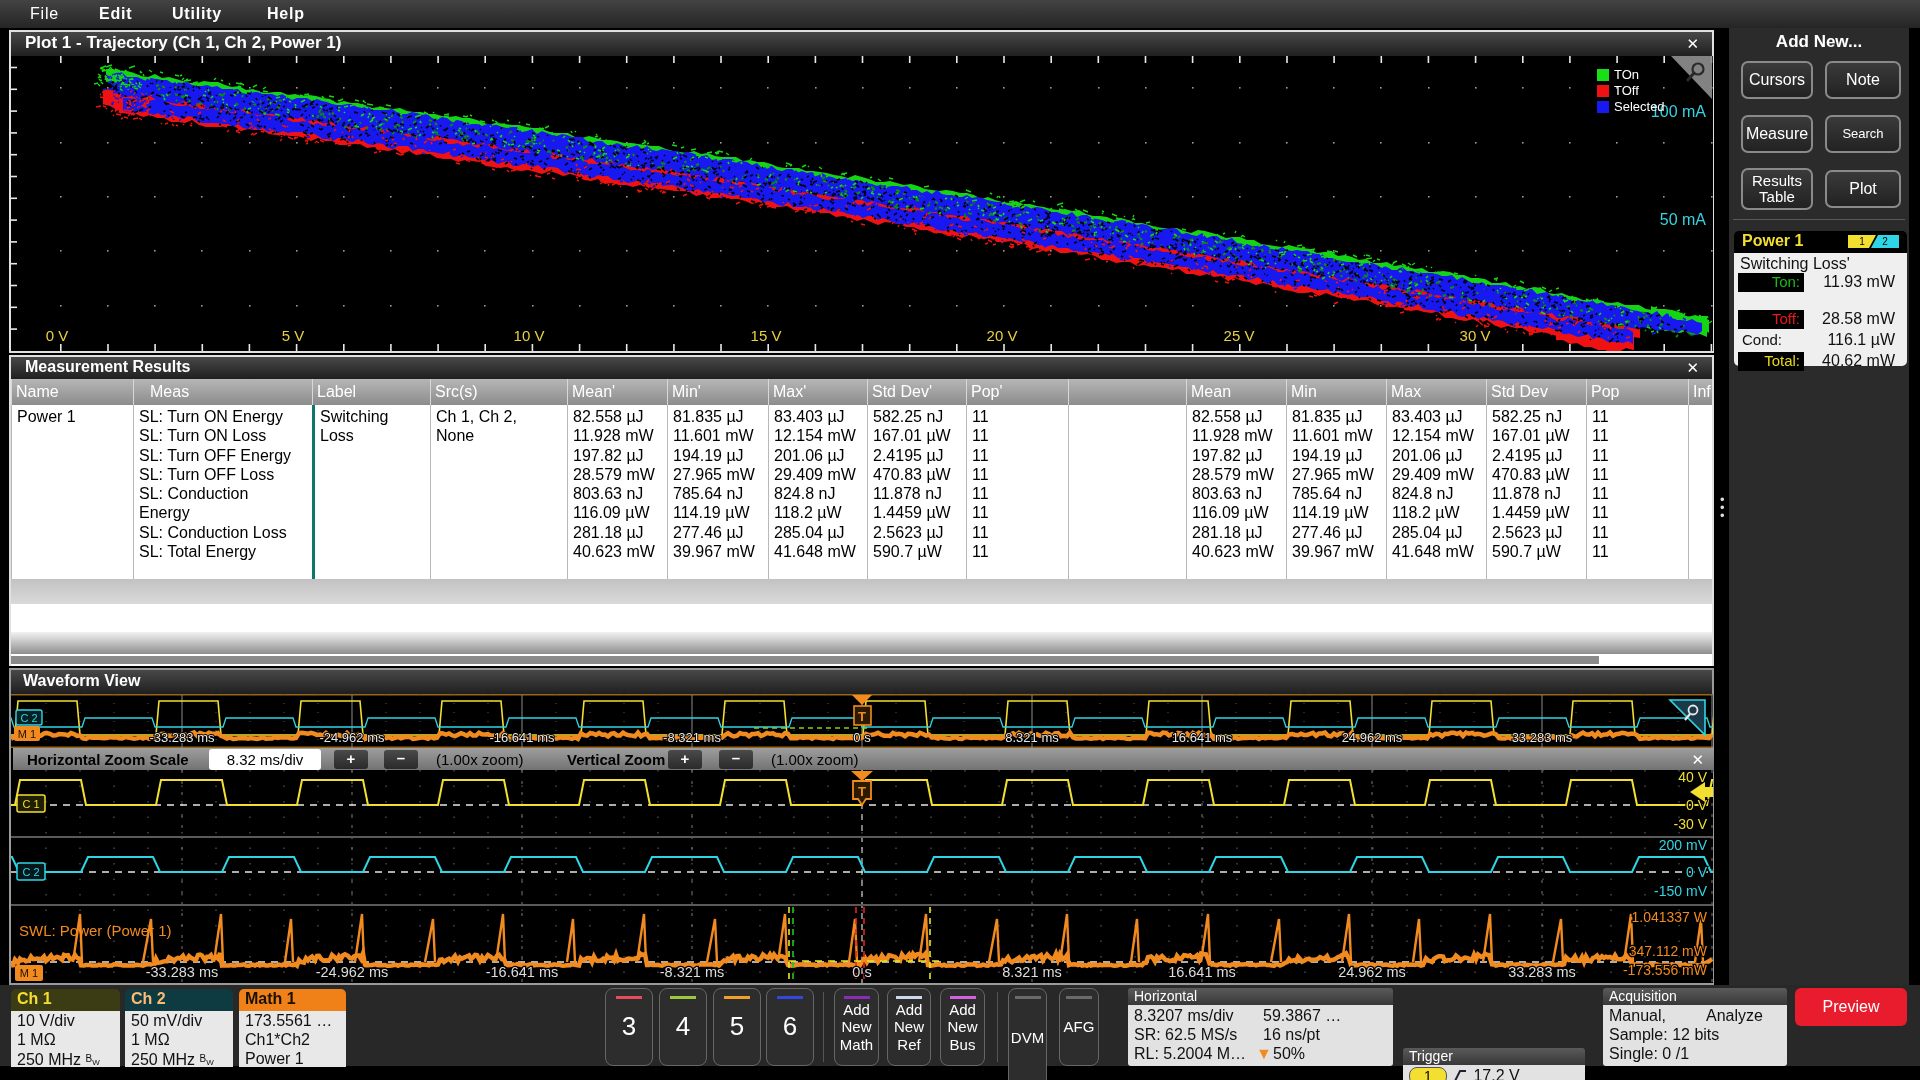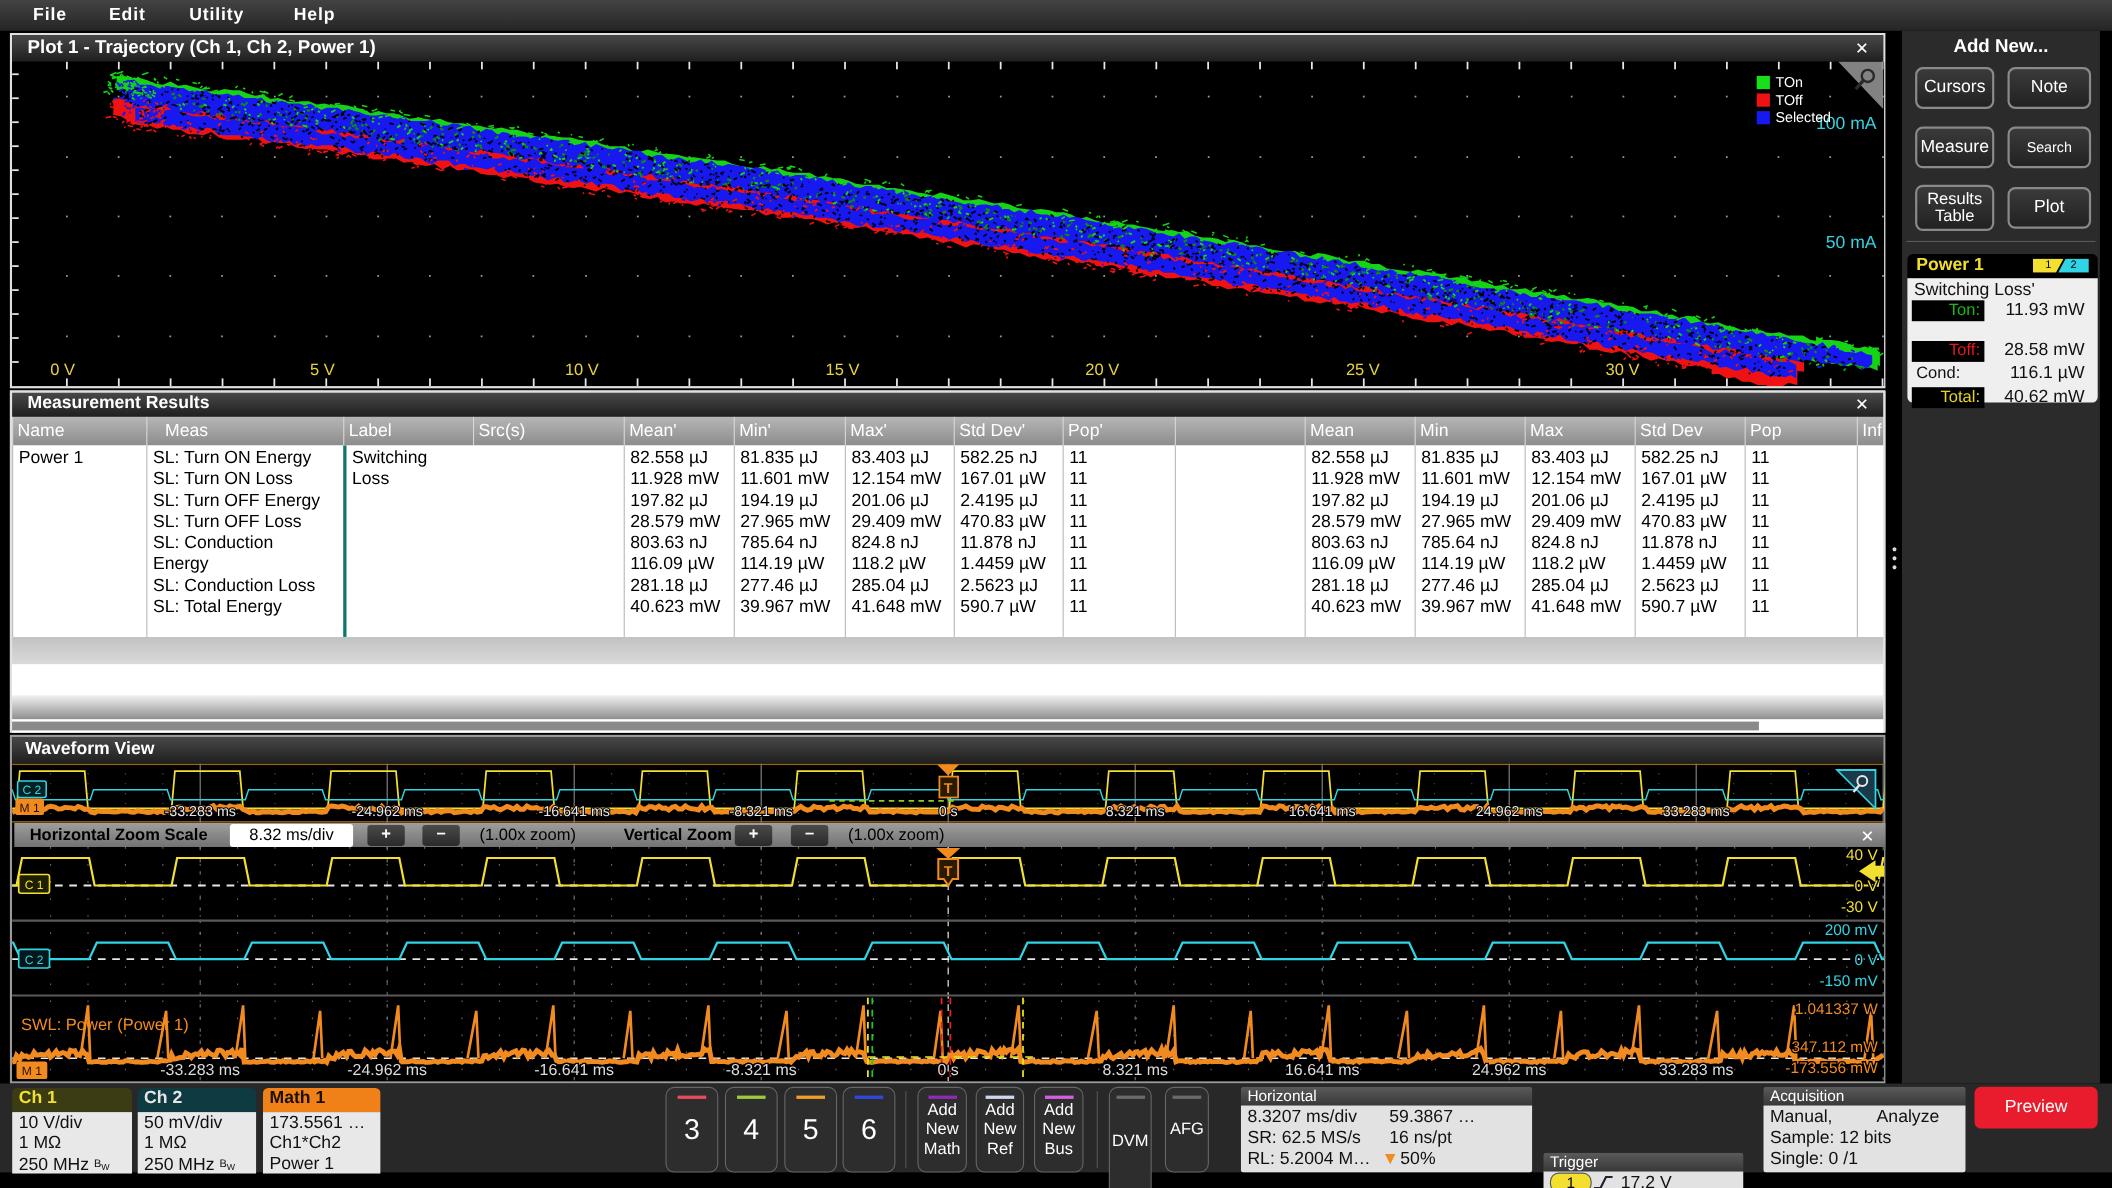--- a/index.html
+++ b/index.html
@@ -1,20 +1,20 @@
 <!DOCTYPE html>
 <html><head><meta charset="utf-8"><style>
 * {margin:0;padding:0;box-sizing:border-box}
 body {width:1920px;height:1080px;background:#000;font-family:"Liberation Sans",sans-serif;position:relative;overflow:hidden}
 .titlebar {background:linear-gradient(#484848,#1f1f1f);color:#fff;font-weight:bold}
 </style></head>
 <body>
 
 <div style="position:absolute;left:0;top:0;width:1920px;height:28px;background:linear-gradient(#434343,#252525)">
-<span style="position:absolute;left:30px;top:5px;color:#fff;font-size:16px;font-weight:bold;letter-spacing:0.8px">File</span>
+<span style="position:absolute;left:30px;top:5px;color:#fff;font-size:16px;font-weight:normal;letter-spacing:0.8px">File</span>
 <span style="position:absolute;left:99px;top:5px;color:#fff;font-size:16px;font-weight:bold;letter-spacing:0.8px">Edit</span>
 <span style="position:absolute;left:172px;top:5px;color:#fff;font-size:16px;font-weight:bold;letter-spacing:0.8px">Utility</span>
 <span style="position:absolute;left:267px;top:5px;color:#fff;font-size:16px;font-weight:bold;letter-spacing:0.8px">Help</span>
 </div>
 
 <div style="position:absolute;left:9px;top:30px;width:1705px;height:323px;border:2px solid #e0e0e0;background:#000">
 <div class="titlebar" style="height:24px;font-size:17px;padding:1px 0 0 14px">Plot 1 - Trajectory (Ch 1, Ch 2, Power 1)
 <span style="position:absolute;right:13px;top:3px;font-size:15px;font-weight:normal">✕</span></div>
 </div>
 <svg width="1702" height="295" style="position:absolute;left:11px;top:56px">
@@ -342,20 +342,21 @@
       <div style="position:absolute;left:1275px;top:0;width:100px;height:26px;border-left:1px solid #d8d8d8;color:#fff;font-size:16px;padding-left:4px;line-height:25px;overflow:hidden">Min</div>
       <div style="position:absolute;left:1375px;top:0;width:100px;height:26px;border-left:1px solid #d8d8d8;color:#fff;font-size:16px;padding-left:4px;line-height:25px;overflow:hidden">Max</div>
       <div style="position:absolute;left:1475px;top:0;width:100px;height:26px;border-left:1px solid #d8d8d8;color:#fff;font-size:16px;padding-left:4px;line-height:25px;overflow:hidden">Std Dev</div>
       <div style="position:absolute;left:1575px;top:0;width:102px;height:26px;border-left:1px solid #d8d8d8;color:#fff;font-size:16px;padding-left:4px;line-height:25px;overflow:hidden">Pop</div>
       <div style="position:absolute;left:1677px;top:0;width:25px;height:26px;border-left:1px solid #d8d8d8;color:#fff;font-size:16px;padding-left:4px;line-height:25px;overflow:hidden">Inf</div>
     </div>
 <div style="position:relative;height:174px;background:#fff;color:#000;font-size:16px;line-height:19.3px">
       <div style="position:absolute;left:0px;top:0;width:116px;height:174px;border-left:1px solid #b8b8b8;padding:2px 0 0 5px;overflow:hidden">Power 1</div>
       <div style="position:absolute;left:122px;top:0;width:173px;height:174px;border-left:1px solid #b8b8b8;padding:2px 0 0 5px;overflow:hidden">SL: Turn ON Energy<br>SL: Turn ON Loss<br>SL: Turn OFF Energy<br>SL: Turn OFF Loss<br>SL: Conduction<br>Energy<br>SL: Conduction Loss<br>SL: Total Energy</div>
       <div style="position:absolute;left:301px;top:0;width:112px;height:174px;border-left:3px solid #0f766e;padding:2px 0 0 5px;overflow:hidden">Switching<br>Loss</div>
+      <div style="position:absolute;left:419px;top:0;width:131px;height:174px;border-left:1px solid #b8b8b8;padding:2px 0 0 5px;overflow:hidden">Ch 1, Ch 2,<br>None</div>
       <div style="position:absolute;left:556px;top:0;width:94px;height:174px;border-left:1px solid #b8b8b8;padding:2px 0 0 5px;overflow:hidden">82.558 µJ<br>11.928 mW<br>197.82 µJ<br>28.579 mW<br>803.63 nJ<br>116.09 µW<br>281.18 µJ<br>40.623 mW</div>
       <div style="position:absolute;left:656px;top:0;width:95px;height:174px;border-left:1px solid #b8b8b8;padding:2px 0 0 5px;overflow:hidden">81.835 µJ<br>11.601 mW<br>194.19 µJ<br>27.965 mW<br>785.64 nJ<br>114.19 µW<br>277.46 µJ<br>39.967 mW</div>
       <div style="position:absolute;left:757px;top:0;width:93px;height:174px;border-left:1px solid #b8b8b8;padding:2px 0 0 5px;overflow:hidden">83.403 µJ<br>12.154 mW<br>201.06 µJ<br>29.409 mW<br>824.8 nJ<br>118.2 µW<br>285.04 µJ<br>41.648 mW</div>
       <div style="position:absolute;left:856px;top:0;width:93px;height:174px;border-left:1px solid #b8b8b8;padding:2px 0 0 5px;overflow:hidden">582.25 nJ<br>167.01 µW<br>2.4195 µJ<br>470.83 µW<br>11.878 nJ<br>1.4459 µW<br>2.5623 µJ<br>590.7 µW</div>
       <div style="position:absolute;left:955px;top:0;width:96px;height:174px;border-left:1px solid #b8b8b8;padding:2px 0 0 5px;overflow:hidden">11<br>11<br>11<br>11<br>11<br>11<br>11<br>11</div>
       <div style="position:absolute;left:1057px;top:0;width:112px;height:174px;border-left:1px solid #b8b8b8;padding:2px 0 0 5px;overflow:hidden"></div>
       <div style="position:absolute;left:1175px;top:0;width:94px;height:174px;border-left:1px solid #b8b8b8;padding:2px 0 0 5px;overflow:hidden">82.558 µJ<br>11.928 mW<br>197.82 µJ<br>28.579 mW<br>803.63 nJ<br>116.09 µW<br>281.18 µJ<br>40.623 mW</div>
       <div style="position:absolute;left:1275px;top:0;width:94px;height:174px;border-left:1px solid #b8b8b8;padding:2px 0 0 5px;overflow:hidden">81.835 µJ<br>11.601 mW<br>194.19 µJ<br>27.965 mW<br>785.64 nJ<br>114.19 µW<br>277.46 µJ<br>39.967 mW</div>
       <div style="position:absolute;left:1375px;top:0;width:94px;height:174px;border-left:1px solid #b8b8b8;padding:2px 0 0 5px;overflow:hidden">83.403 µJ<br>12.154 mW<br>201.06 µJ<br>29.409 mW<br>824.8 nJ<br>118.2 µW<br>285.04 µJ<br>41.648 mW</div>
       <div style="position:absolute;left:1475px;top:0;width:94px;height:174px;border-left:1px solid #b8b8b8;padding:2px 0 0 5px;overflow:hidden">582.25 nJ<br>167.01 µW<br>2.4195 µJ<br>470.83 µW<br>11.878 nJ<br>1.4459 µW<br>2.5623 µJ<br>590.7 µW</div>
@@ -639,21 +640,21 @@
   </div>
 <div style="position:absolute;left:1720px;top:496px;width:4px;height:26px;color:#ddd;font-size:13px;line-height:8px">•<br>•<br>•</div>
 
 <div style="position:absolute;left:0;top:985px;width:1920px;height:81px;background:#282828"></div>
 <div style="position:absolute;left:0;top:1066px;width:1920px;height:14px;background:#000"></div>
 <div style="position:absolute;left:11px;top:989px;width:109px;height:78px;border-radius:5px 5px 0 0;overflow:hidden">
     <div style="height:22px;background:#3c3c14;color:#f2df30;font-size:16px;font-weight:bold;padding:1px 0 0 6px">Ch 1</div>
     <div style="height:56px;background:#e8e8e8;color:#111;font-size:16px;line-height:19px;padding:0 0 0 6px">10 V/div<br>1 MΩ<br>250 MHz <span style="font-size:10px;vertical-align:3px">B</span><span style="font-size:8px">W</span></div>
   </div>
 <div style="position:absolute;left:125px;top:989px;width:108px;height:78px;border-radius:5px 5px 0 0;overflow:hidden">
-    <div style="height:22px;background:#0e3b42;color:#e5e5e5;font-size:16px;font-weight:bold;padding:1px 0 4px 6px">Ch 2</div>
+    <div style="height:22px;background:#0e3b42;color:#fdba74;font-size:16px;font-weight:bold;padding:1px 0 4px 6px">Ch 2</div>
     <div style="height:56px;background:#e8e8e8;color:#111;font-size:16px;line-height:19px;padding:0 0 0 6px">50 mV/div<br>1 MΩ<br>250 MHz <span style="font-size:10px;vertical-align:3px">B</span><span style="font-size:8px">W</span></div>
   </div>
 <div style="position:absolute;left:239px;top:989px;width:107px;height:78px;border-radius:5px 5px 0 0;overflow:hidden">
     <div style="height:22px;background:#f08018;color:#1a1000;font-size:16px;font-weight:bold;padding:1px 0 0 6px">Math 1</div>
     <div style="height:56px;background:#e8e8e8;color:#111;font-size:16px;line-height:19px;padding:0 0 0 6px">173.5561 …<br>Ch1*Ch2<br>Power 1</div>
   </div>
 <div style="position:absolute;left:605px;top:988px;width:48px;height:78px;background:#2d2d2d;border:1px solid #666;border-radius:8px">
     <div style="position:absolute;left:50%;top:7px;transform:translateX(-50%);width:26px;height:3px;background:#e64c5c"></div>
     <div style="position:absolute;left:0;top:0;width:100%;height:100%;display:flex;align-items:center;justify-content:center;color:#fff;font-size:26px;text-align:center;line-height:1.15">3</div>
   </div>

